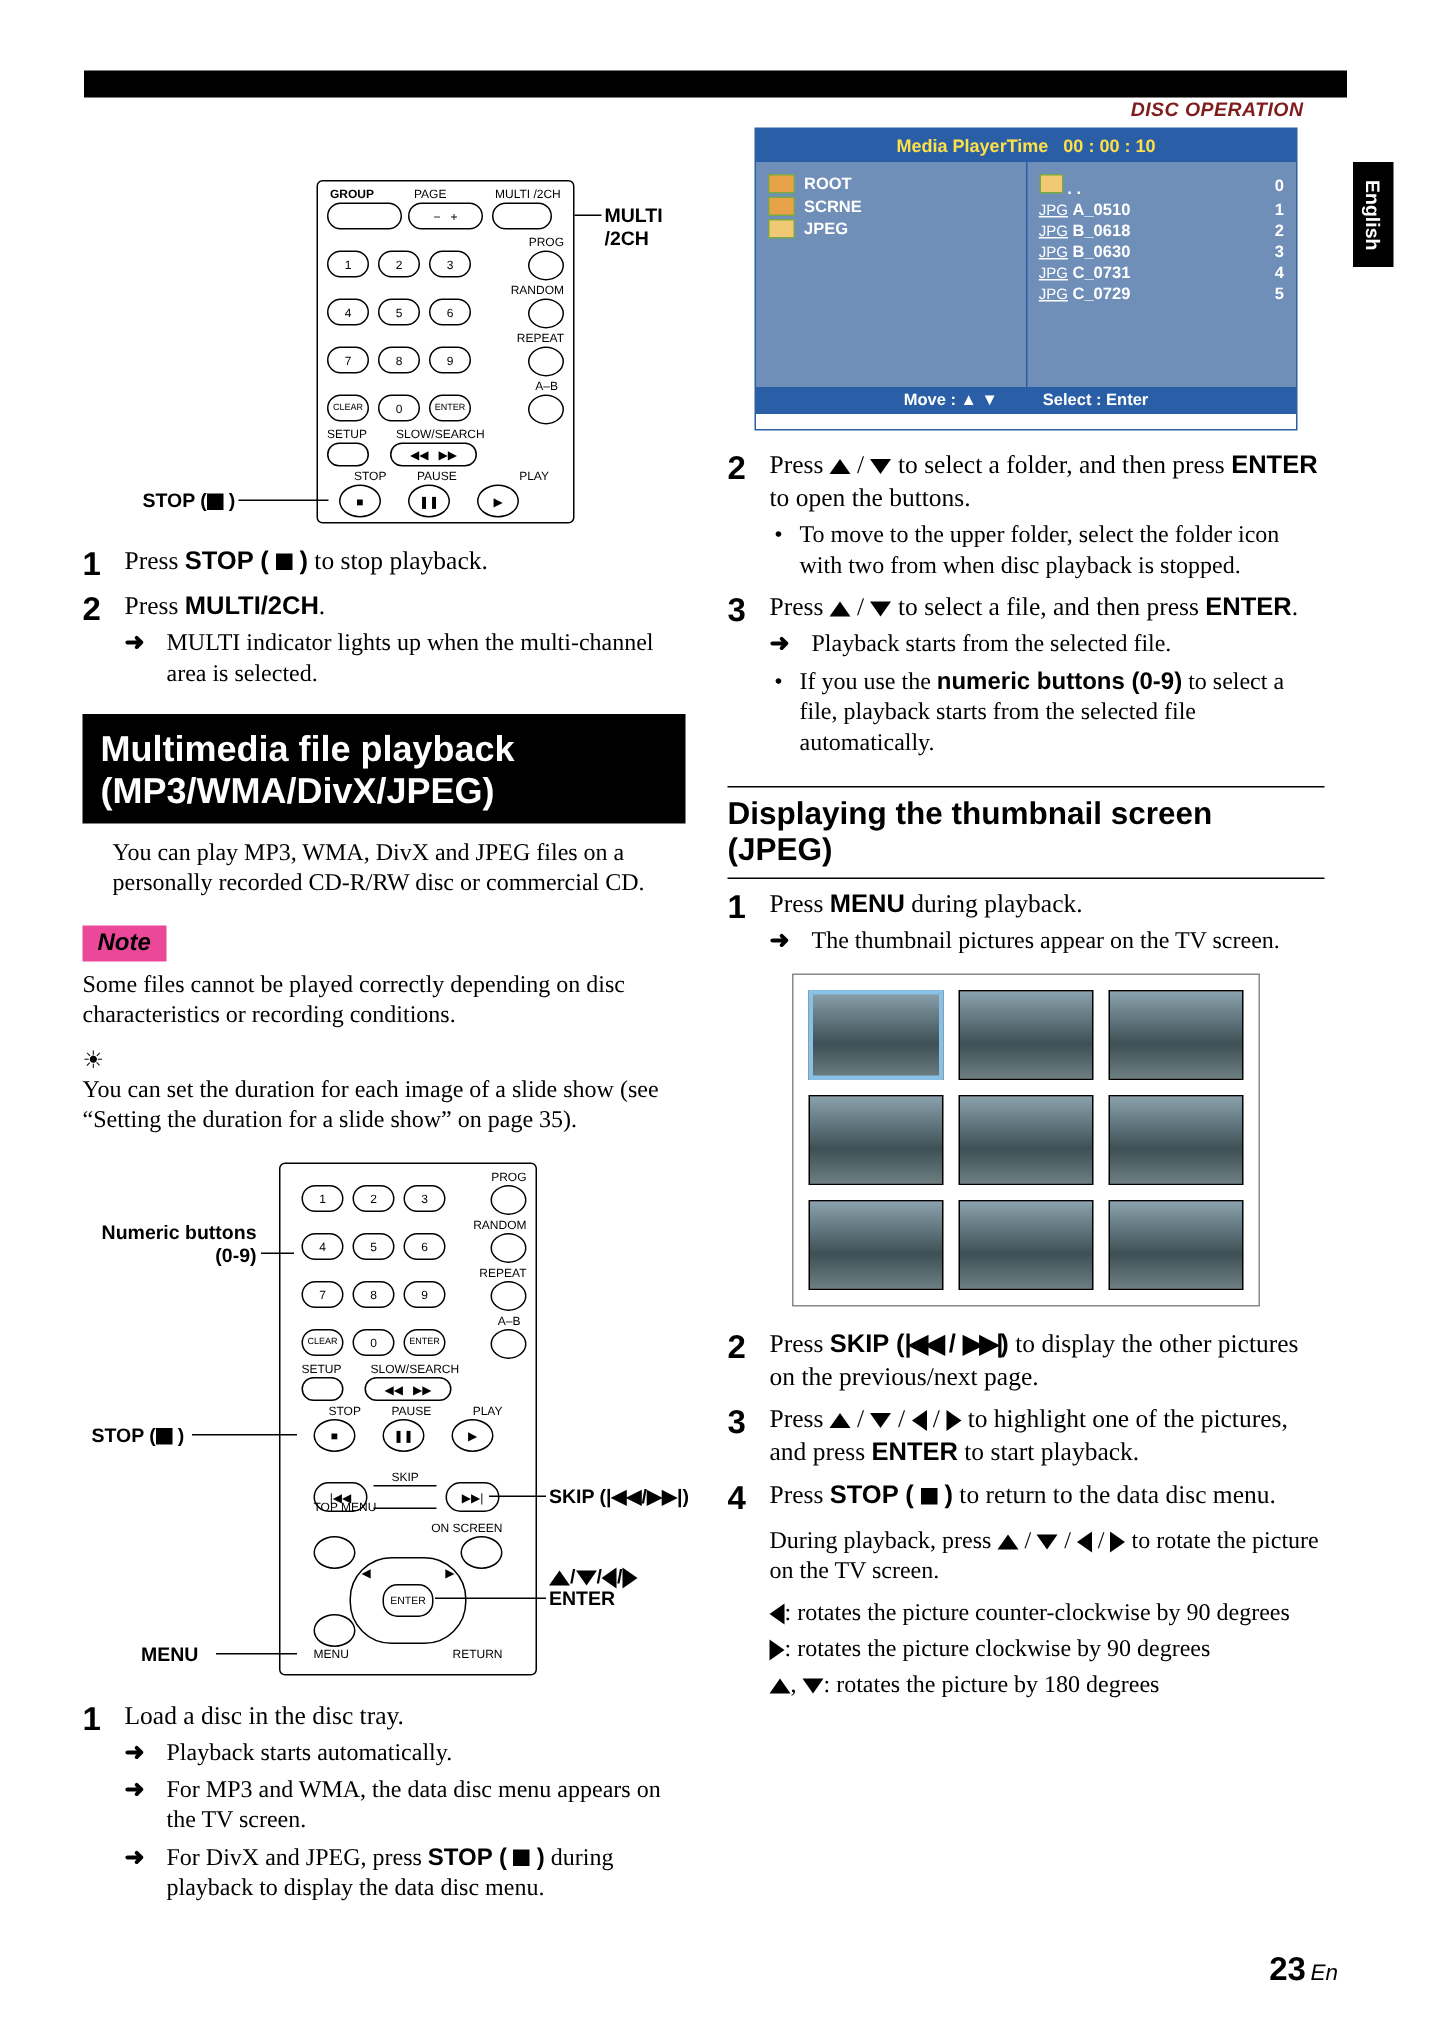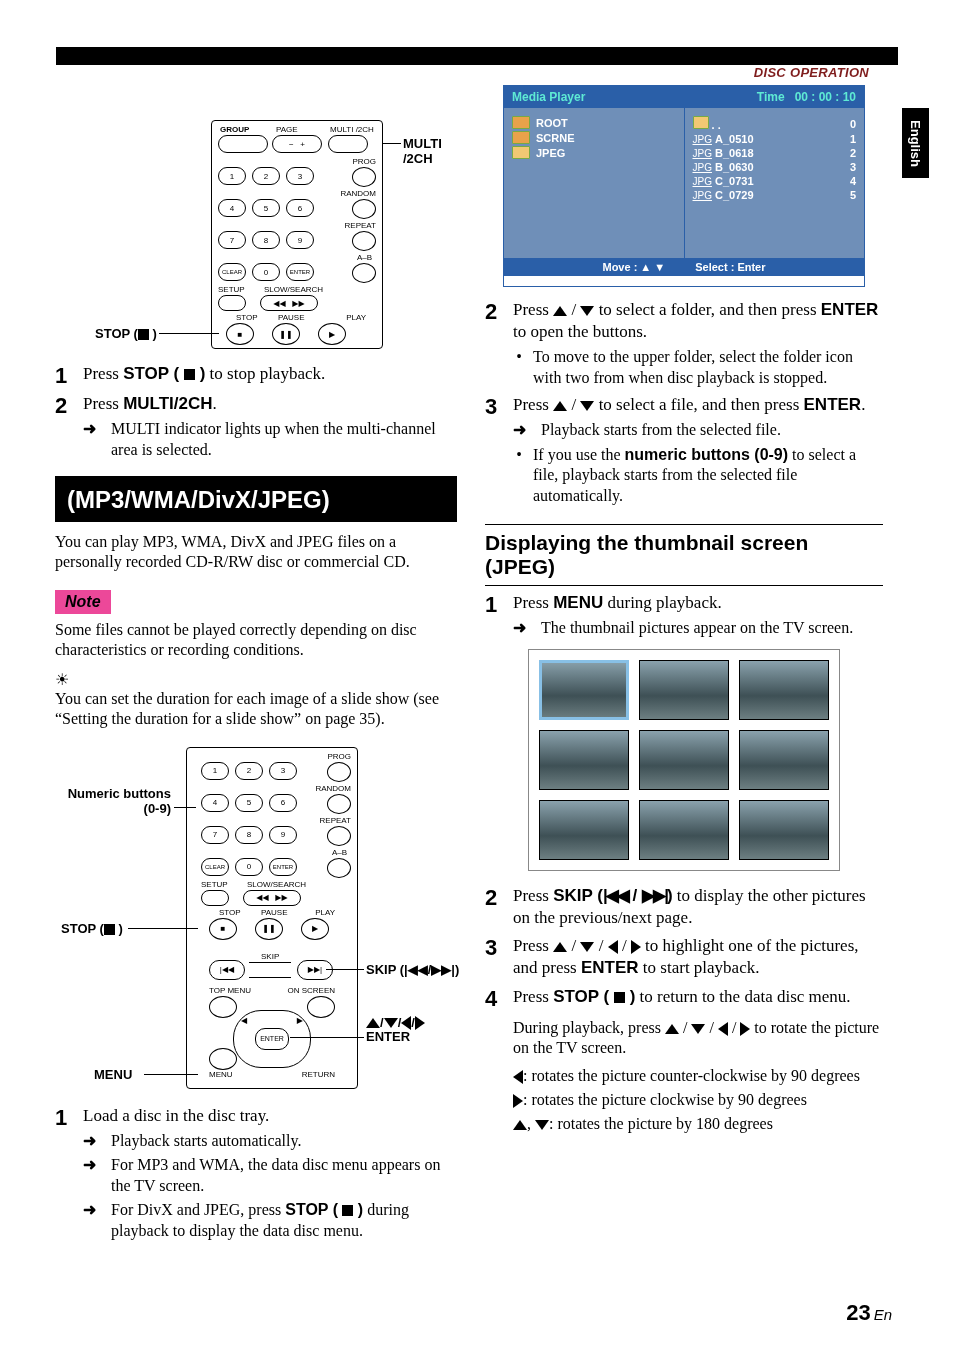--- a/index.html
+++ b/index.html
@@ -19,21 +19,21 @@
   .sub { display:flex; gap:8px; margin-top:4px; font-size:16px; line-height:1.28; }
   .arrow { flex:none; width:20px; font-weight:bold; }
   .section-bar { background:#000; color:#fff; padding:10px 12px 8px; margin-top:16px; }
   .section-bar div { font:bold 24px Arial,Helvetica,sans-serif; line-height:1.15; }
   .note-box { display:inline-block; background:#ec4899; padding:3px 10px; font:italic bold 16px Arial,Helvetica,sans-serif; margin-top:14px; }
   .subhead { font:bold 21px Arial,Helvetica,sans-serif; border-top:1px solid #000; border-bottom:1px solid #000; padding:6px 0; margin-top:18px; }
   
   .remote1 { position:relative; width:310px; height:235px; margin:35px auto 8px; }
   
   .mplayer { position:absolute; border:1px solid #2a5fa8; width:360px; height:200px; }
-  .mp-title { background:#2a5fa8; color:#5eead4; font:bold 12px Arial,Helvetica,sans-serif; display:flex; justify-content:space-between; padding:4px 8px; }
+  .mp-title { background:#2a5fa8; color:#fde047; font:bold 12px Arial,Helvetica,sans-serif; display:flex; justify-content:center; padding:4px 8px; }
   .mp-body { display:flex; height:150px; }
   .mp-left,.mp-right { flex:1; padding:6px 8px; font:11px Arial,Helvetica,sans-serif; color:#fff; }
   .mp-left { background:#6f8fb8; }
   .mp-right { background:#6f8fb8; border-left:1px solid #2a5fa8; }
   .mp-row { display:flex; align-items:center; gap:6px; margin:2px 0; }
   .mp-right .mp-row { justify-content:space-between; }
   .mp-foot { background:#2a5fa8; color:#fff; font:bold 11px Arial,Helvetica,sans-serif; display:flex; justify-content:center; gap:30px; padding:3px 0; }
   .folder-ico { display:inline-block; width:16px; height:11px; background:#e8a24a; border:1px solid #7a4; border-radius:1px; }
   .jpg-tag { text-decoration:underline; font-size:10px; }
   
@@ -129,24 +129,25 @@
       <div class="stepbody">
         <span>Press </span><b class="helv">MULTI/2CH</b><span>.</span>
         <div class="sub">
             <span class="arrow">➜</span>
             <span>MULTI indicator lights up when the multi-channel area is selected.</span>
           </div>
       </div>
     </div>
 
     <div class="section-bar">
+      <div>Multimedia file playback</div>
       <div>(MP3/WMA/DivX/JPEG)</div>
     </div>
 
-    <p style="margin-top:10px;">You can play MP3, WMA, DivX and JPEG files on a personally recorded CD-R/RW disc or commercial CD.</p>
+    <p style="margin-top:10px;margin-left:20px;">You can play MP3, WMA, DivX and JPEG files on a personally recorded CD-R/RW disc or commercial CD.</p>
 
     <div class="note-box">Note</div>
     <p style="margin-top:6px;">Some files cannot be played correctly depending on disc characteristics or recording conditions.</p>
 
     <div style="margin-top:10px; font-size:16px;">☀</div>
     <p>You can set the duration for each image of a slide show (see “Setting the duration for a slide show” on page 35).</p>
 
     
     <div class="remote2">
       <div class="rm" style="position:absolute; left:120px; top:0; width:170px; height:340px;">
@@ -177,21 +178,21 @@
         <span class="rlbl" style="left:32px; top:160px;">STOP</span>
         <span class="rlbl" style="left:74px; top:160px;">PAUSE</span>
         <span class="rlbl" style="right:22px; top:160px;">PLAY</span>
         <div class="rbtn circle" style="left:22px; top:170px; width:26px; height:20px;">■</div>
         <div class="rbtn circle" style="left:68px; top:170px; width:26px; height:20px;">❚❚</div>
         <div class="rbtn circle" style="left:114px; top:170px; width:26px; height:20px;">▶</div>
         <span class="rlbl" style="left:74px; top:204px;">SKIP</span>
         <div class="rbtn" style="left:22px; top:212px; width:34px; height:18px;">|◀◀</div>
         <div class="rbtn" style="left:110px; top:212px; width:34px; height:18px;">▶▶|</div>
         <div style="position:absolute; left:62px; top:214px; width:42px; height:14px; border-top:1px solid #000; border-bottom:1px solid #000;"></div>
-        <span class="rlbl" style="left:22px; top:238px;">TOP MENU</span>
+        <span class="rlbl" style="left:22px; top:224px;">TOP MENU</span>
         <span class="rlbl" style="right:22px; top:238px;">ON SCREEN</span>
         <div class="rbtn circle" style="left:22px; top:248px; width:26px; height:20px;"></div>
         <div class="rbtn circle" style="right:22px; top:248px; width:26px; height:20px;"></div>
 
         <div style="position:absolute; left:46px; top:262px; width:76px; height:56px; border:1px solid #000; border-radius:28px;"></div>
         <div class="rbtn" style="left:68px; top:280px; width:32px; height:20px; font-size:7px;">ENTER</div>
         <span class="rlbl" style="left:54px; top:268px;">◀</span>
         <span class="rlbl" style="right:54px; top:268px;">▶</span>
         <span class="rlbl" style="left:22px; top:322px;">MENU</span>
         <span class="rlbl" style="right:22px; top:322px;">RETURN</span>

